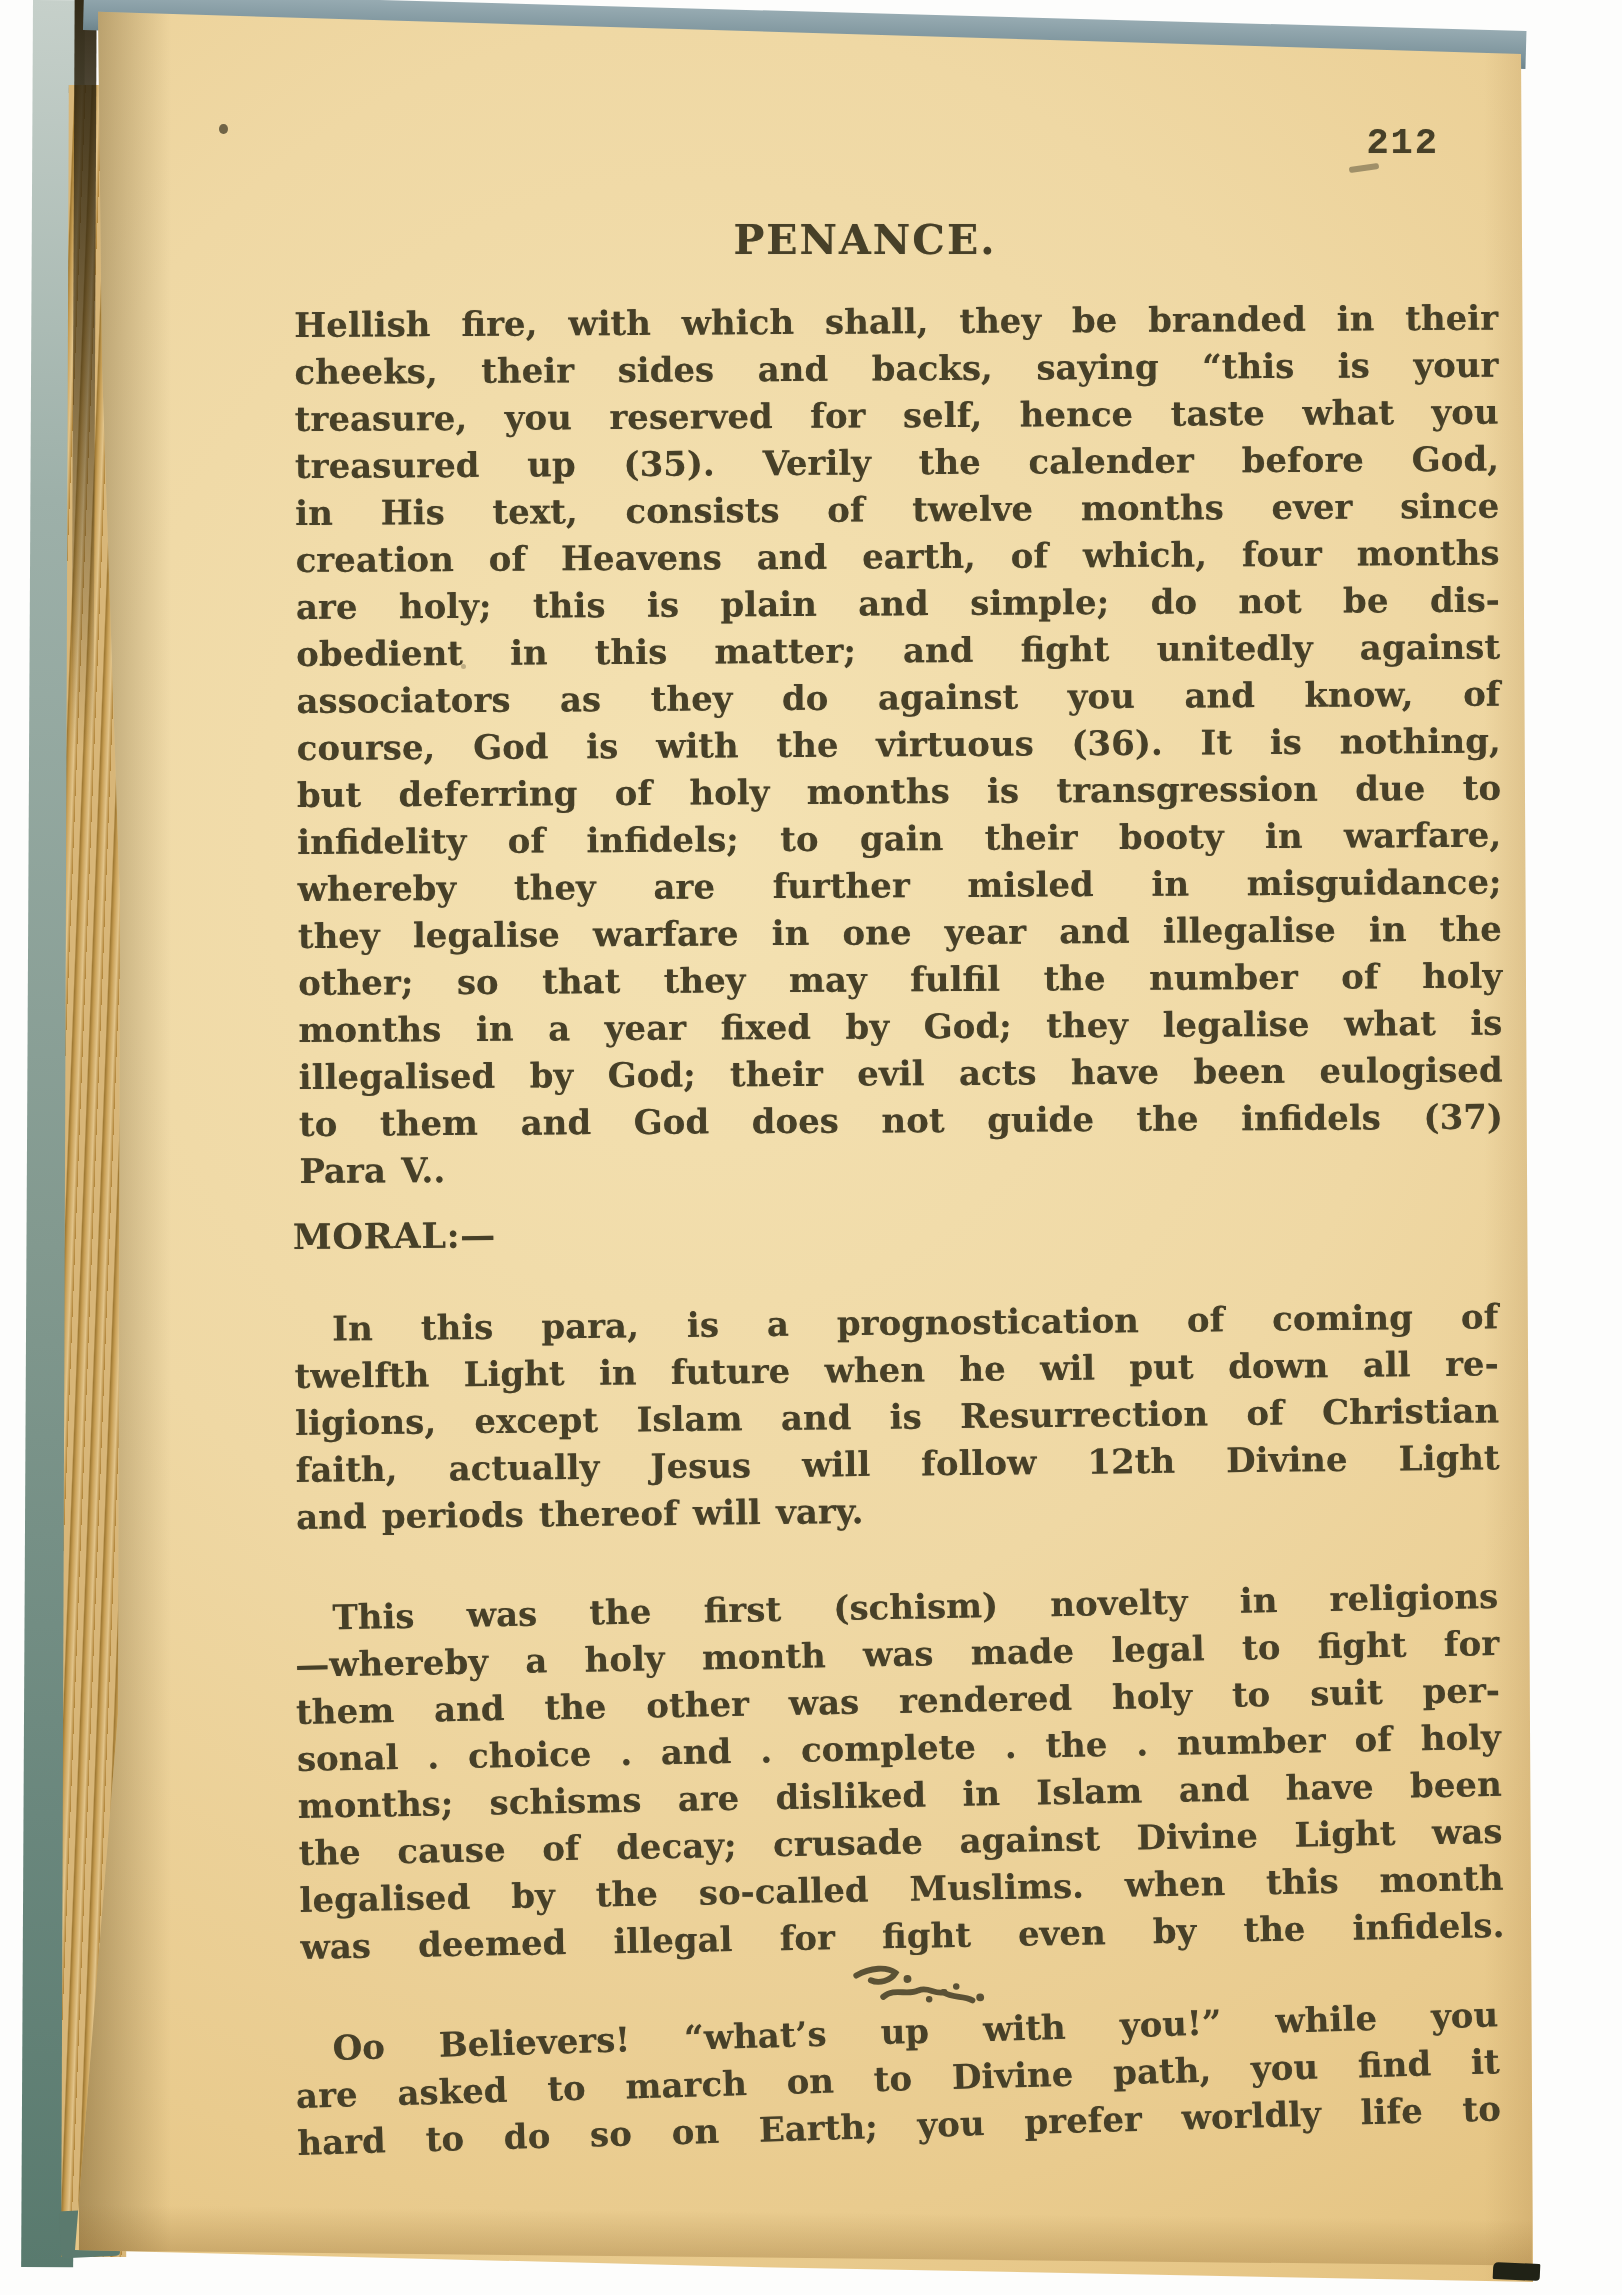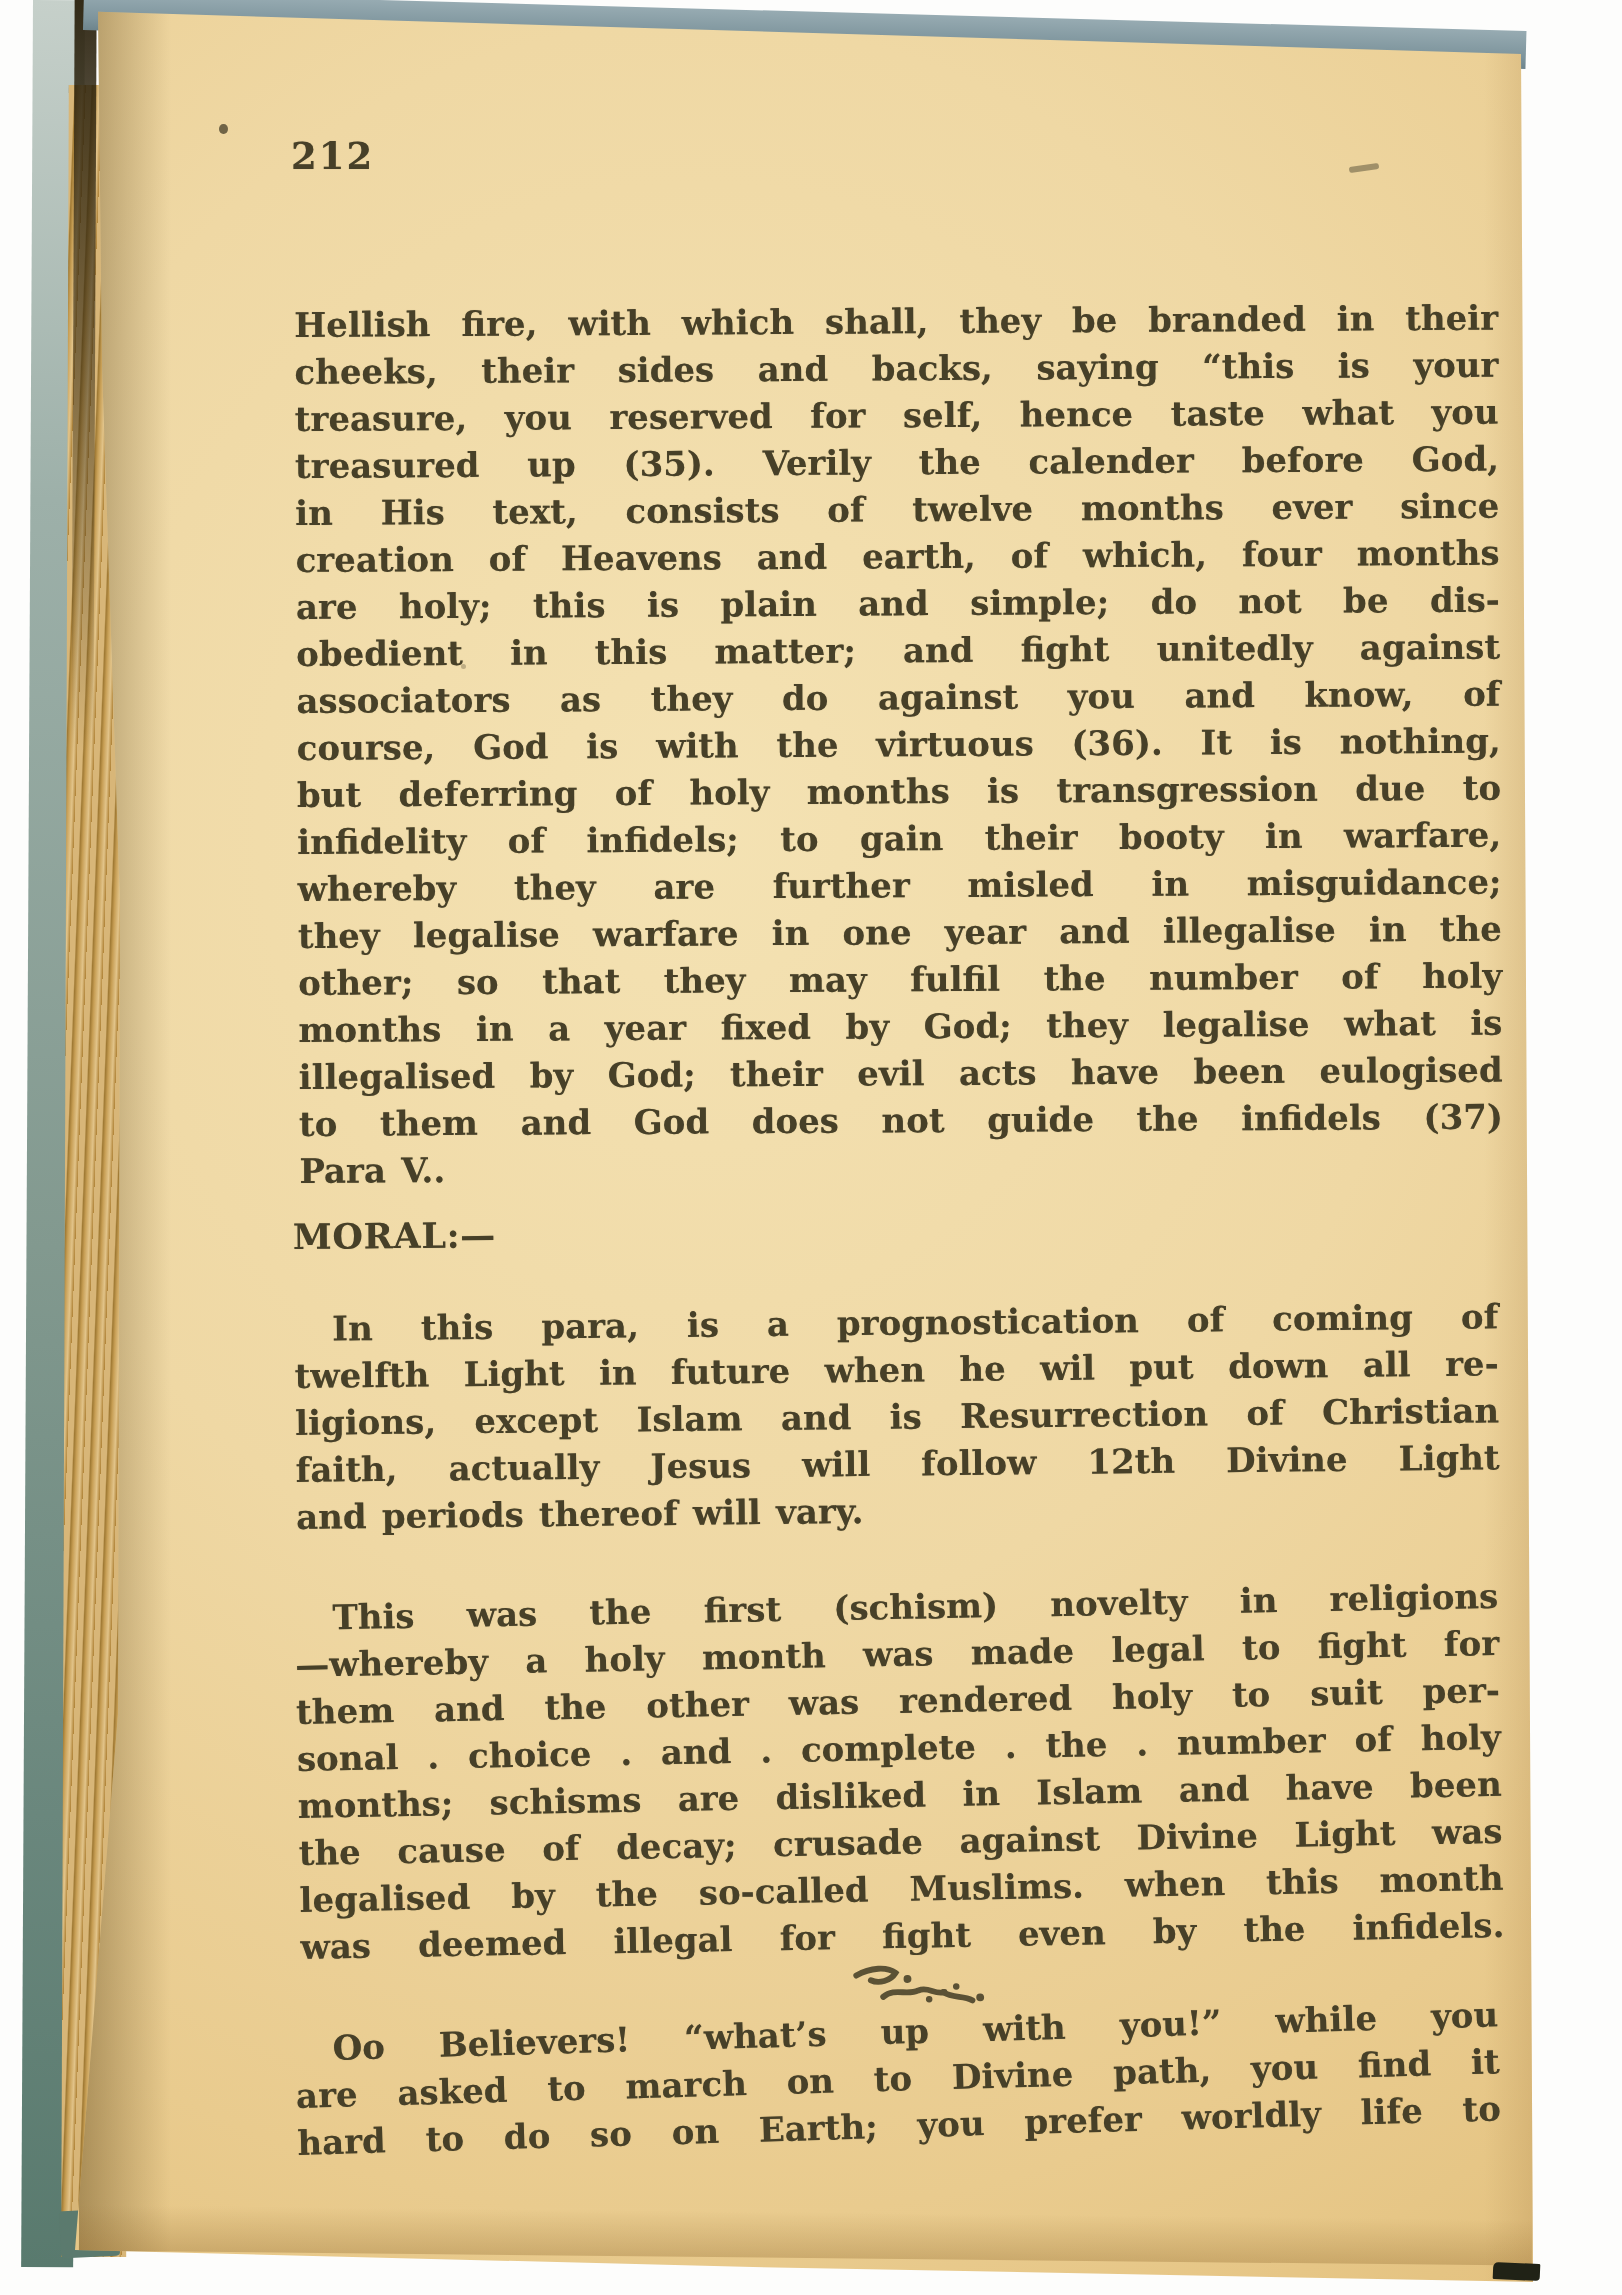--- a/index.html
+++ b/index.html
@@ -64,22 +64,22 @@
     background:rgba(96,88,62,.55);border-radius:2.6px;transform:rotate(-8deg);
   }
   .blot-bottom-right{
     position:absolute;left:1493px;top:2263px;width:47px;height:17px;
     background:#202216;transform:rotate(2.5deg);border-radius:5.2px 1.3px 3.9px 1.3px;
   }
 
   
   .txt{color:#474028;font-weight:bold;text-shadow:0 0 0.7px rgba(71,64,40,.45);}
   .page-num{
-    position:absolute;left:291px;top:134px;width:1148px;
-    text-align:left;font-size:37px;letter-spacing:2px;
+    position:absolute;left:291px;top:122px;width:1148px;
+    text-align:right;font-size:37px;letter-spacing:2px;font-family:Liberation Mono, monospace;
   }
   .title{
     position:absolute;left:291px;top:216px;width:1148px;
     text-align:center;font-size:41px;letter-spacing:2px;
   }
   .block{position:absolute;left:294px;width:1204px;}
   .pline{
     font-size:34px;line-height:47px;height:47px;
     text-align:justify;text-align-last:justify;
     word-spacing:3.3px;white-space:normal;
@@ -113,20 +113,21 @@
   <div class="page">
     <div class="page-bottom-shade"></div>
   </div>
 
   <div class="ink-speck" style="left:219px;top:124px;width:8.5px;height:9.8px;"></div>
   <div class="smudge-dash"></div>
   <div class="ink-speck" style="left:461px;top:664px;width:5.2px;height:5.2px;opacity:.4;"></div>
   <div class="blot-bottom-right"></div>
 
   <div class="page-num txt">212</div>
+  <div class="title txt">PENANCE.</div>
 
   <div id="para1" class="block txt" data-flush-last="true">
       <div class="pline">Hellish fire, with which shall, they be branded in their</div>
       <div class="pline">cheeks, their sides and backs, saying “this is your</div>
       <div class="pline">treasure, you reserved for self, hence taste what you</div>
       <div class="pline">treasured up (35). Verily the calender before God,</div>
       <div class="pline">in His text, consists of twelve months ever since</div>
       <div class="pline">creation of Heavens and earth, of which, four months</div>
       <div class="pline">are holy; this is plain and simple; do not be dis-</div>
       <div class="pline">obedient in this matter; and fight unitedly against</div>

